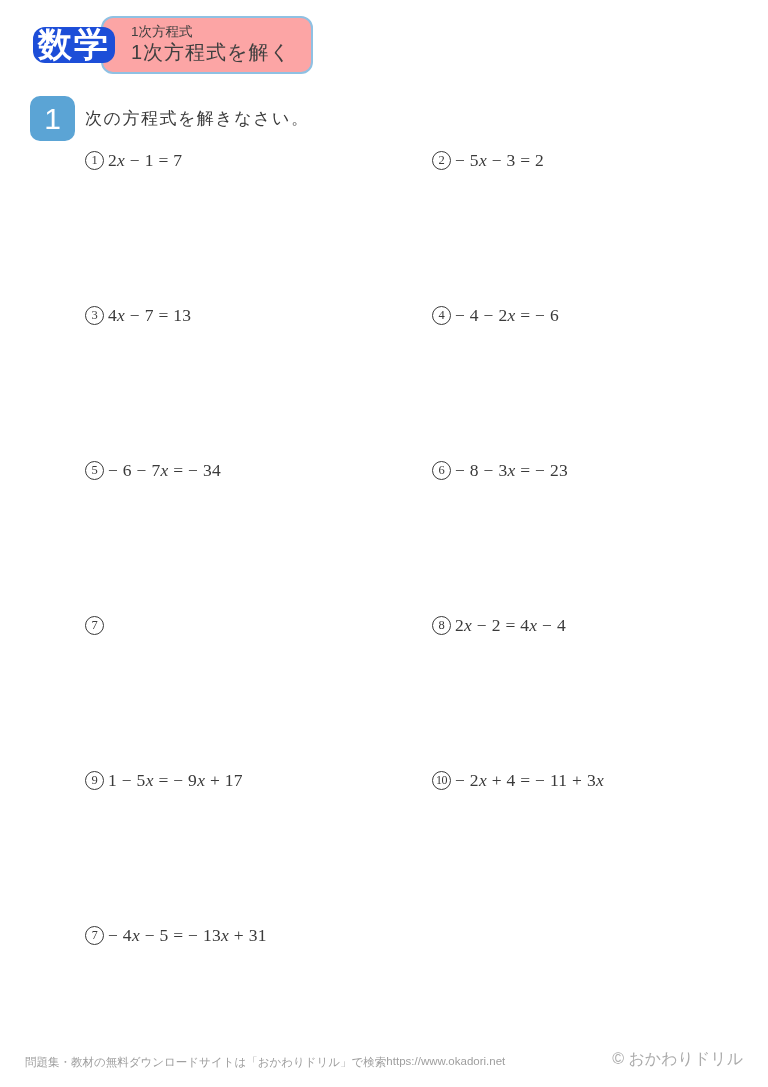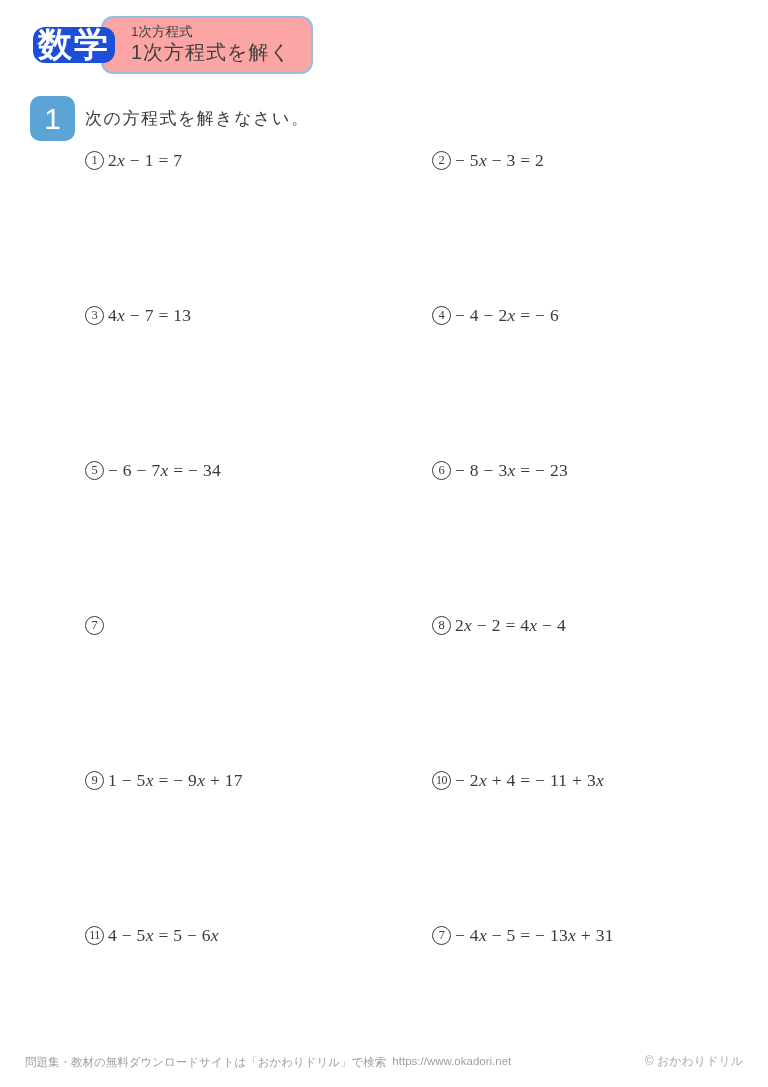--- a/index.html
+++ b/index.html
@@ -60,25 +60,25 @@
   .equation{
     margin-left:4px;white-space:nowrap;
     font-family:"Liberation Serif",serif;
     font-size:17.5px;color:#3a3a3a;letter-spacing:0.3px;
   }
   .equation .mi{font-style:italic;}
 
   
   .footer-left{
     position:absolute;left:25px;bottom:17px;
-    font-size:11.5px;color:#9e9e9e;display:flex;gap:6px;white-space:nowrap;text-align:right;
+    font-size:11.5px;color:#9e9e9e;display:flex;gap:0;white-space:nowrap;text-align:right;
   }
   .footer-right{
     position:absolute;right:25px;bottom:17px;
-    font-size:12px;color:#ababab;white-space:nowrap;
+    font-size:16px;color:#ababab;white-space:nowrap;
   }
 </style>
 </head>
 <body>
 
 <div class="page">
 
   <div class="header">
     <div class="subject-badge">数学</div>
     <div class="unit-box">
@@ -135,24 +135,20 @@
     <div class="problem">
       <span class="pnum">9</span>
       <span class="equation math">1 − 5<span class="mi">x</span> = − 9<span class="mi">x</span> + 17</span>
     </div>
 
     <div class="problem">
       <span class="pnum two">10</span>
       <span class="equation math">− 2<span class="mi">x</span> + 4 = − 11 + 3<span class="mi">x</span></span>
     </div>
 
-    <div class="problem">
-      <span class="pnum two">11</span>
-      <span class="equation math">4 − 5<span class="mi">x</span> = 5 − 6<span class="mi">x</span></span>
-    </div>
 
     <div class="problem">
       <span class="pnum two">7</span>
       <span class="equation math">− 4<span class="mi">x</span> − 5 = − 13<span class="mi">x</span> + 31</span>
     </div>
   </div>
 
   <div class="footer-left">
     <span>問題集・教材の無料ダウンロードサイトは「おかわりドリル」で検索</span>
     <span>https://www.okadori.net</span>

